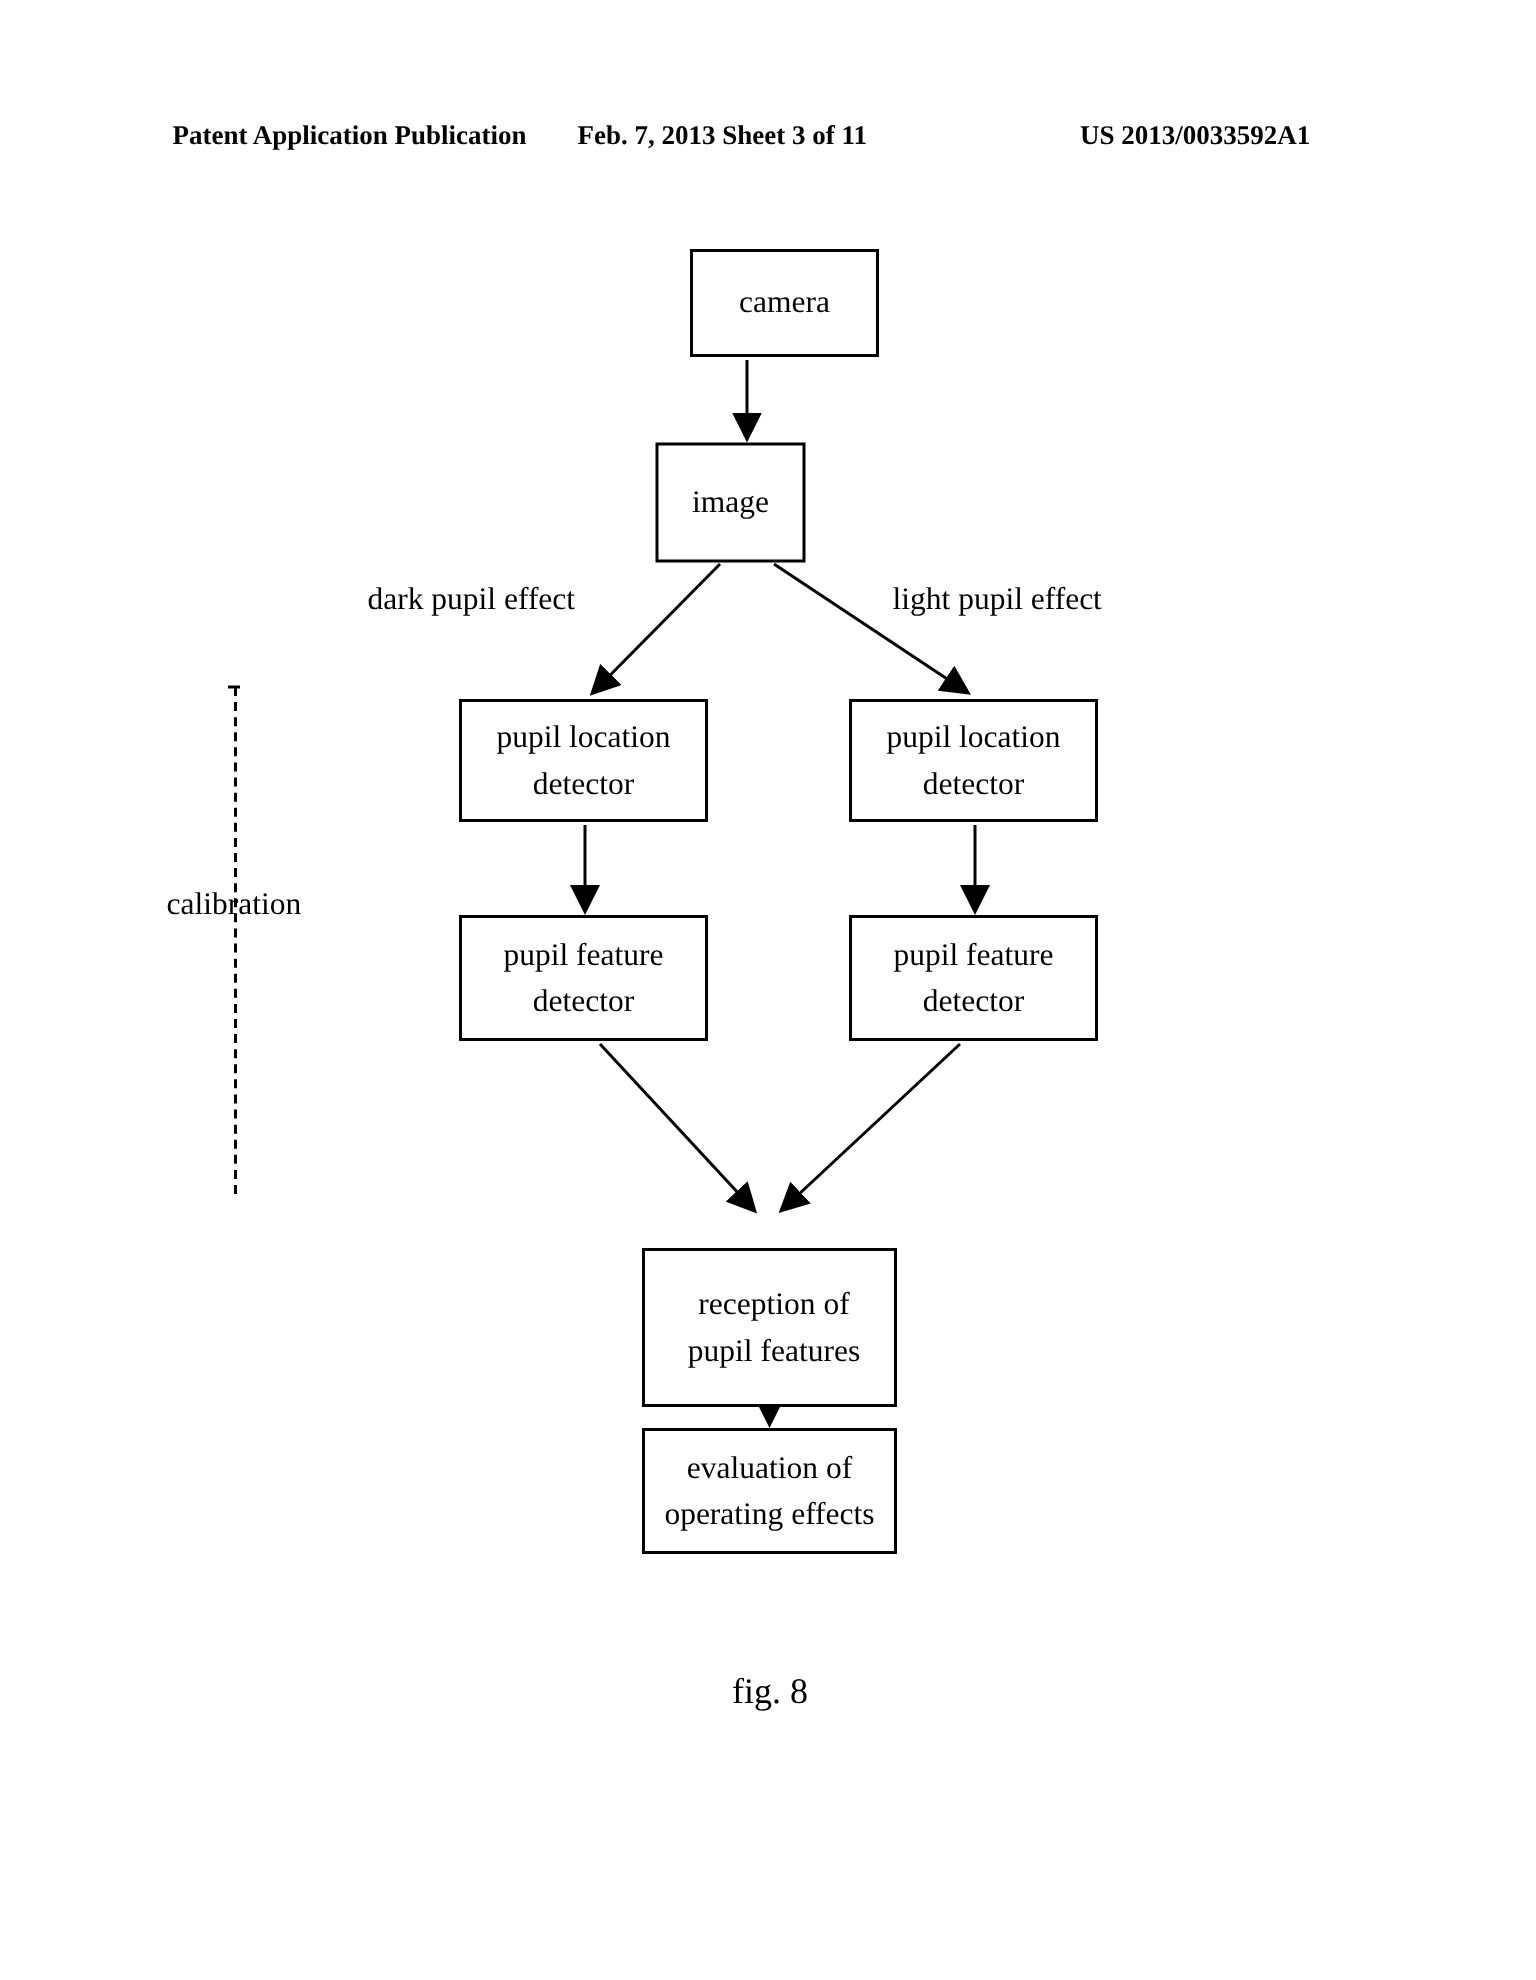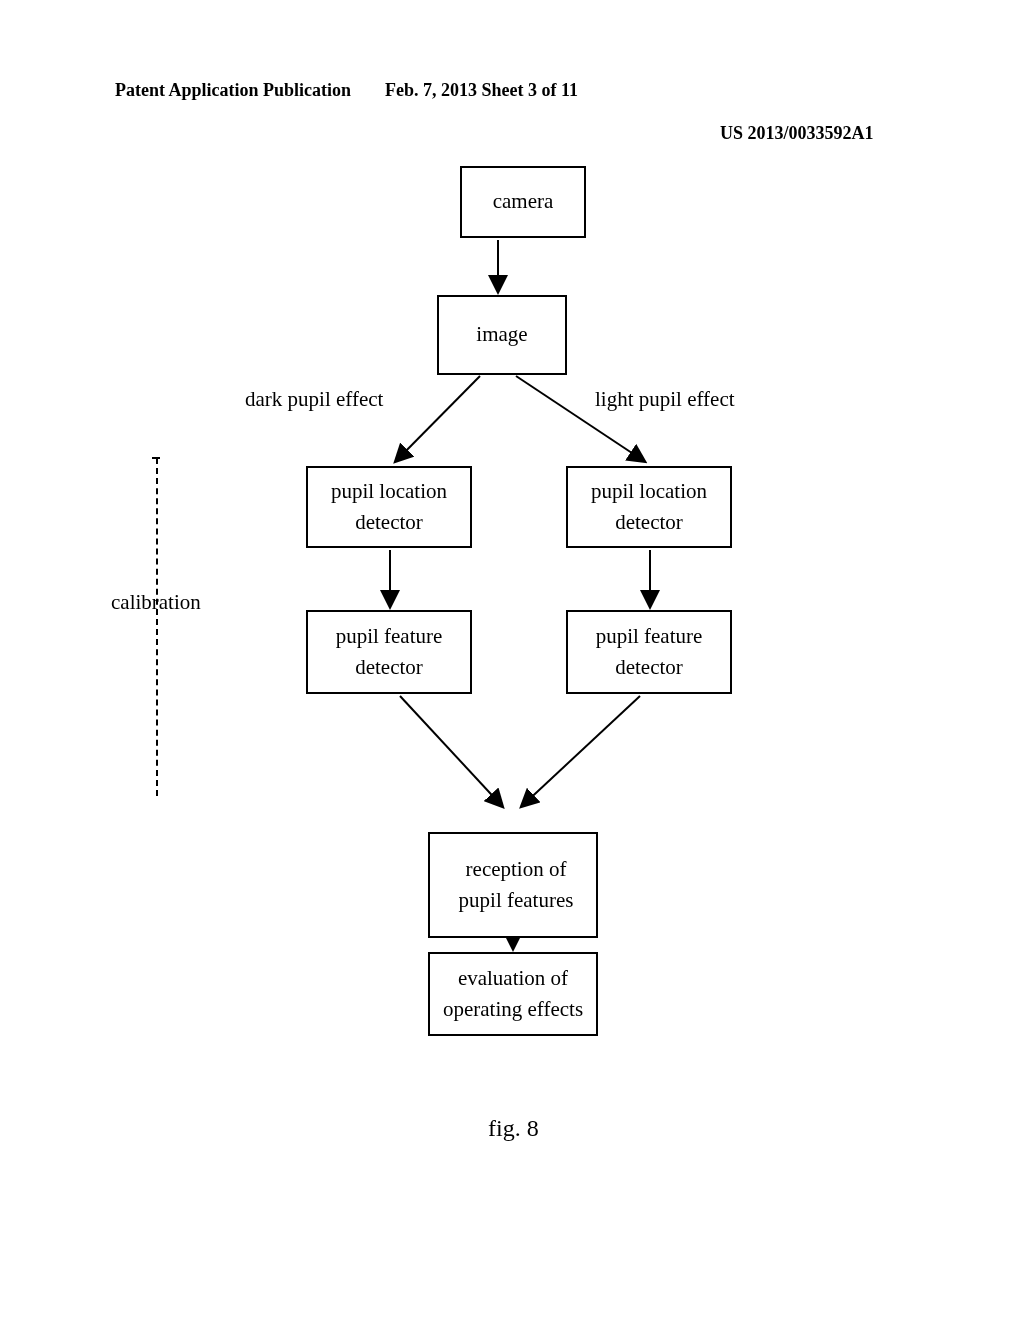--- a/index.html
+++ b/index.html
@@ -13,21 +13,21 @@
     .header {
       position: absolute;
       top: 80px;
       left: 0;
       width: 100%;
       font-size: 18px;
       font-weight: bold;
     }
     .header-left { position: absolute; left: 115px; }
     .header-center { position: absolute; left: 385px; }
-    .header-right { position: absolute; left: 720px; margin-top: 43px; }
+    .header-right { position: absolute; left: 720px; }
     .diagram {
       position: absolute;
       top: 140px;
       left: 0;
       width: 100%;
       height: 1050px;
     }
     .box {
       position: absolute;
       border: 2px solid #000;
@@ -100,21 +100,21 @@
 
     <line x1="513" y1="758" x2="513" y2="808" stroke="#000" stroke-width="2" marker-end="url(#ah)"></line>
 
     <line x1="152" y1="318" x2="160" y2="318" stroke="#000" stroke-width="2"></line>
   </svg>
 
   <div class="box" style="left:460px; top:26px; width:126px; height:72px;">
     <span>camera</span>
   </div>
 
-  <div class="box" style="left:437px; top:155px; width:130px; height:80px;">
+  <div class="box" style="left:437px; top:155px; width:100px; height:80px;">
     <span>image</span>
   </div>
 
   <div class="label" style="left:245px; top:247px;">dark pupil effect</div>
   <div class="label" style="left:595px; top:247px;">light pupil effect</div>
 
   <div class="calib-label" style="left:111px; top:410px;">calibration</div>
 
   <div class="dashed-line" style="left:156px; top:318px; height:338px;"></div>
 

